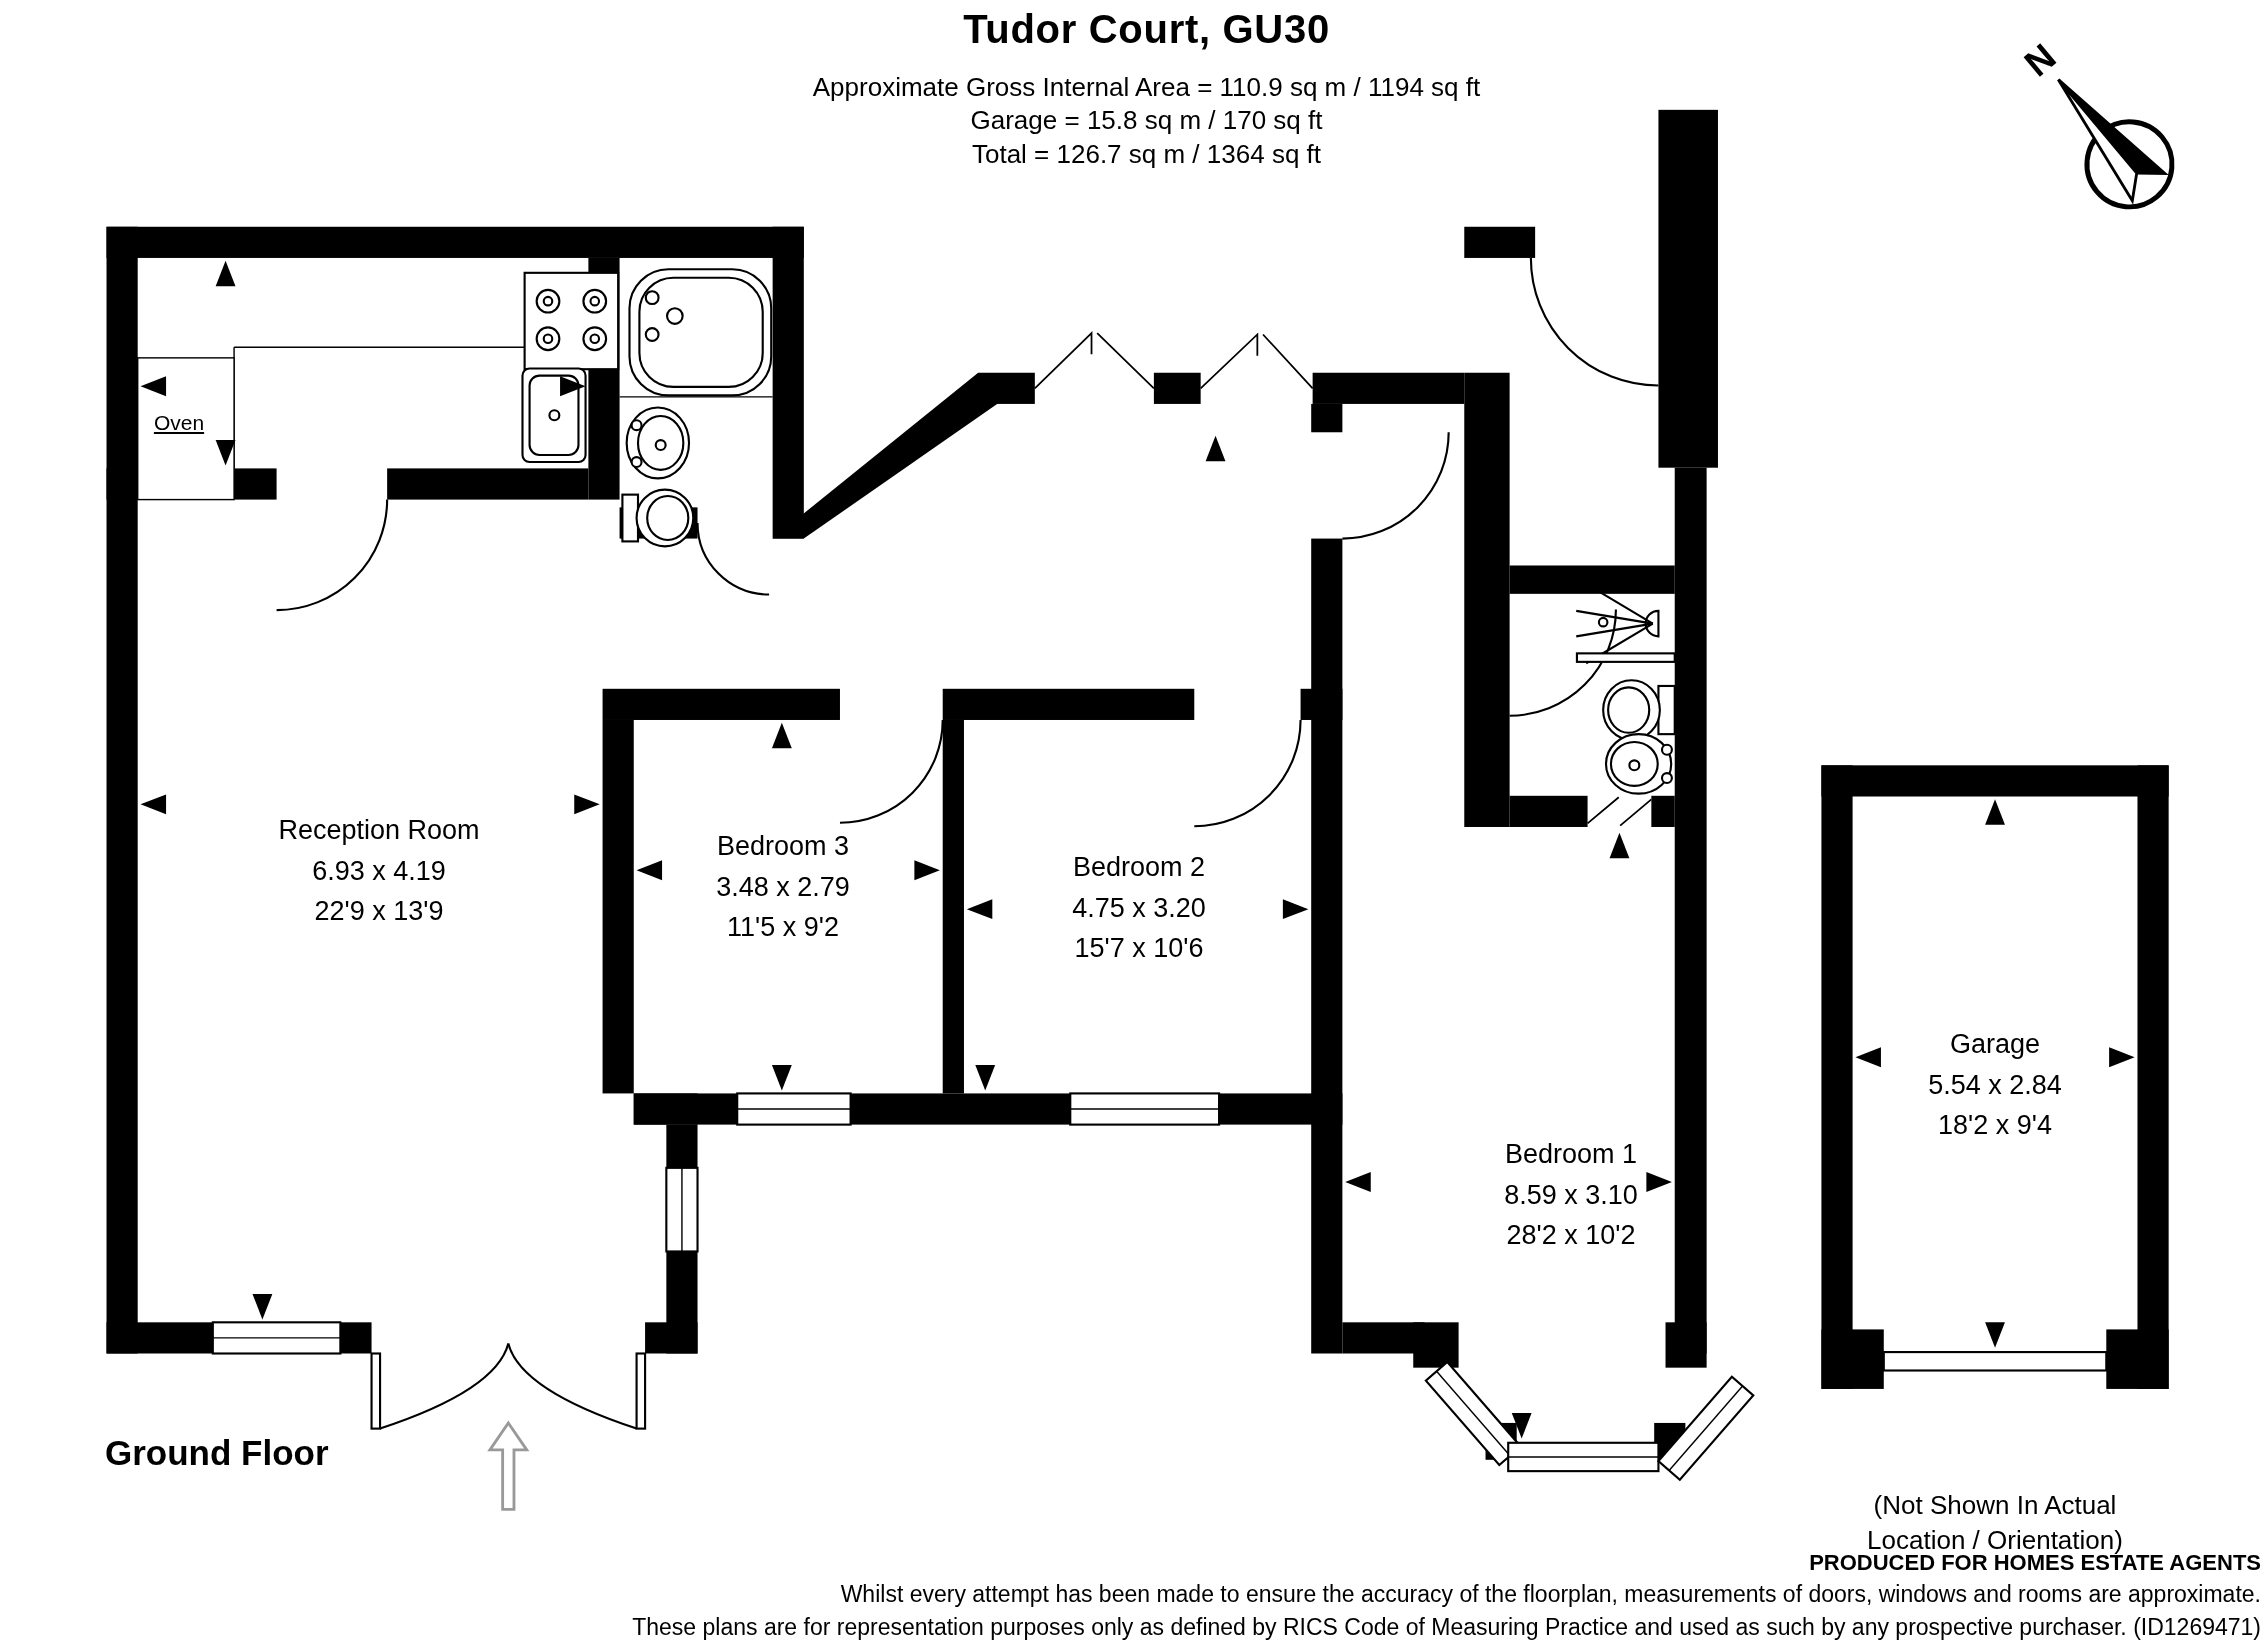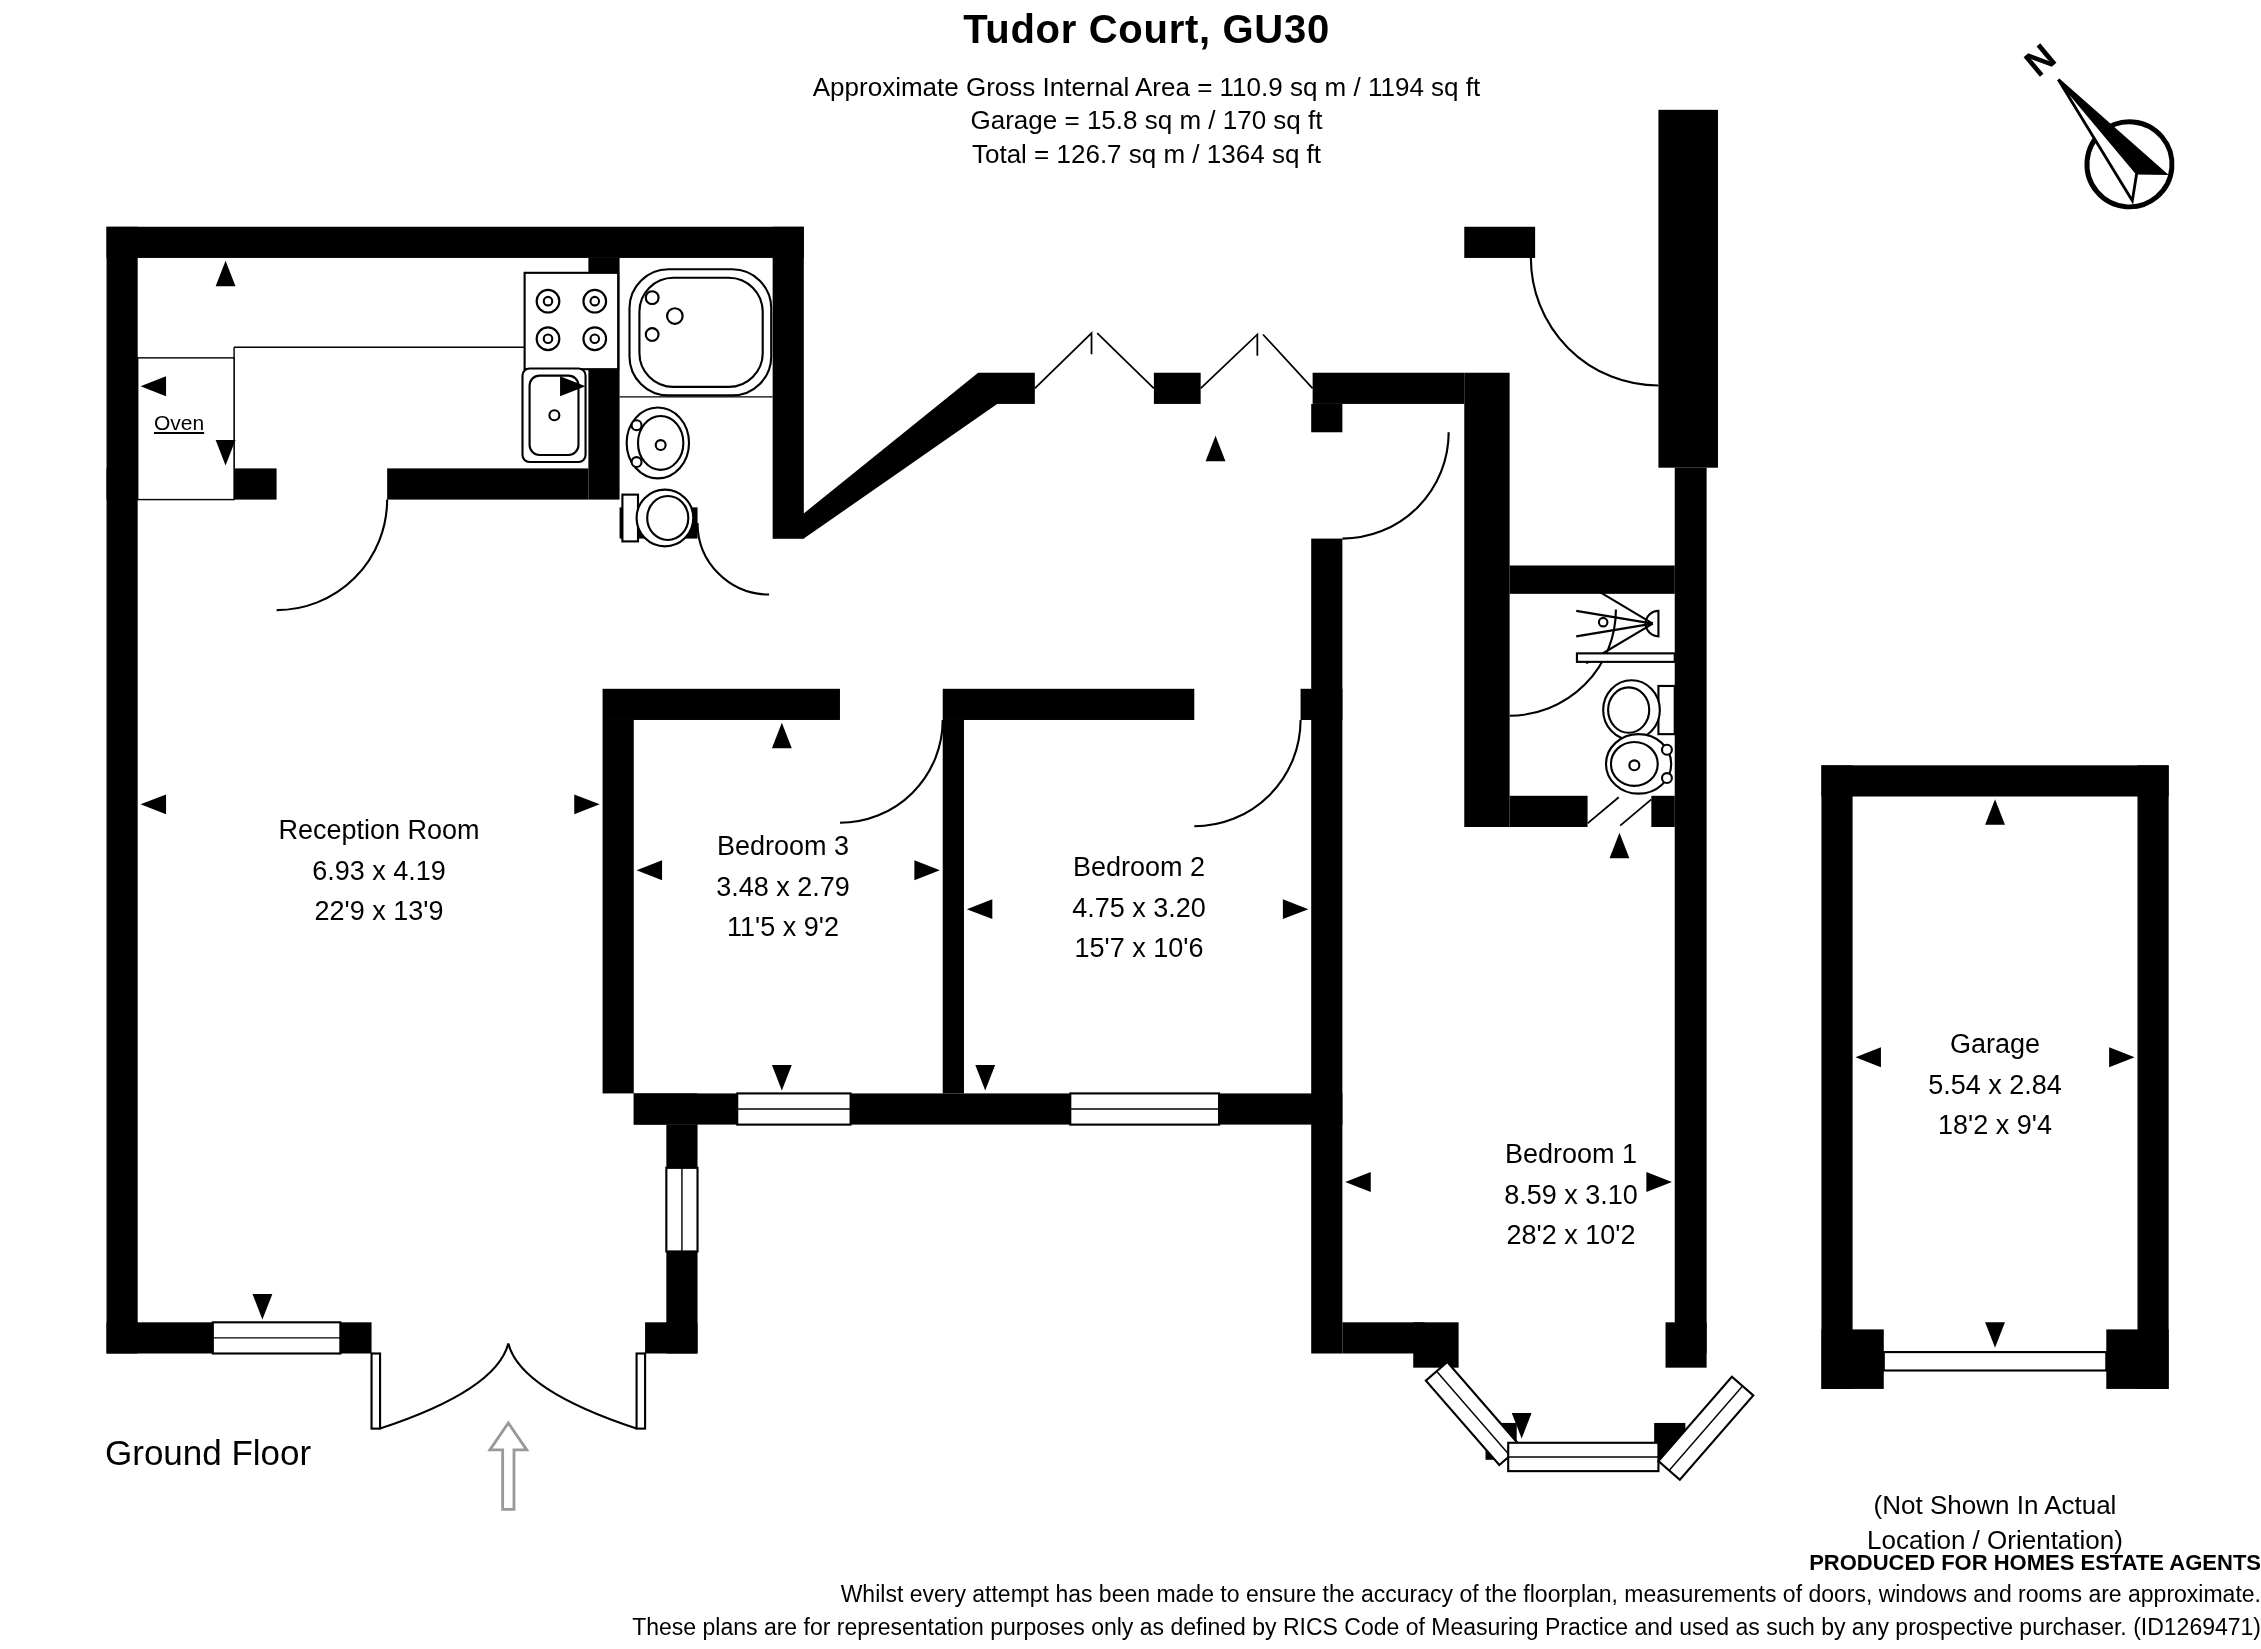--- a/index.html
+++ b/index.html
@@ -24,21 +24,21 @@
     transform:translateX(-50%);white-space:nowrap;
   }
   .ovenlabel{
     position:absolute;font-size:21px;transform:translateX(-50%);white-space:nowrap;
   }
   .gnote{
     position:absolute;text-align:center;font-size:26px;line-height:1.35;
     transform:translateX(-50%);white-space:nowrap;
   }
   .groundfloor{
-    position:absolute;left:105px;top:1433px;font-size:35px;font-weight:normal;
+    position:absolute;left:105px;top:1433px;font-size:35px;font-weight:bold;
   }
   .footer{
     position:absolute;left:0;top:1547px;width:2261px;text-align:right;line-height:1.42;
   }
   .footer .f1{font-size:22px;font-weight:bold;}
   .footer .f2{font-size:23px;}
 </style>
 </head>
 <body>
 

